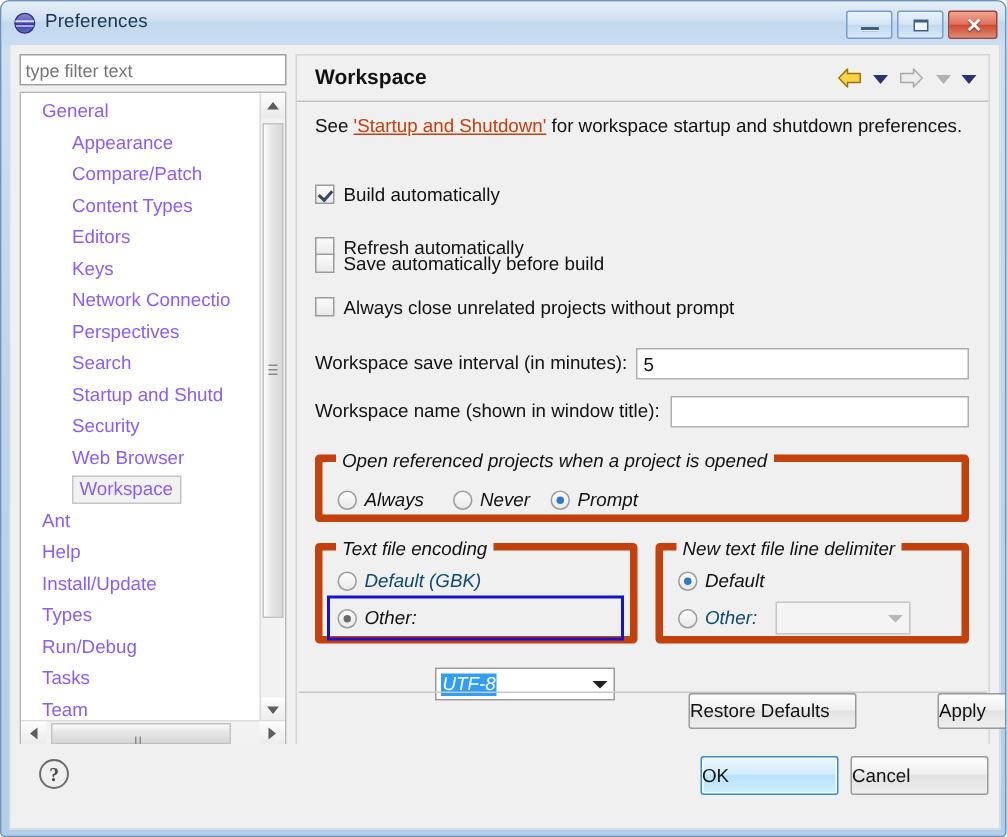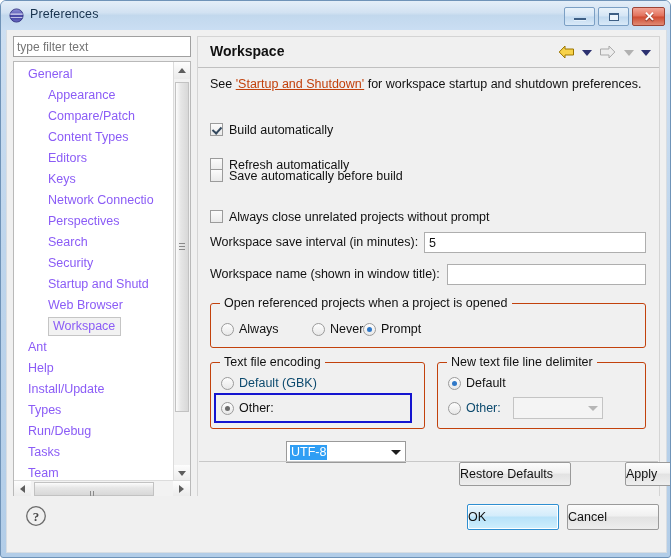--- a/index.html
+++ b/index.html
@@ -320,22 +320,23 @@
     color: #111;
     padding: 0 4px;
     outline: none;
     line-height: 19px;
   }
 
   
   .groupbox {
     position: absolute;
     box-sizing: border-box;
-    border: 1px solid #c2410c;
+    border: 5px solid #c2410c;
     border-radius: 3px;
+    font-style: italic;
   }
   .group-title {
     position: absolute;
     top: -8px; left: 9px;
     padding: 0 4px;
     background: #f0f0f0;
     font-size: 12.5px;
     color: #111;
     white-space: nowrap;
   }
@@ -492,22 +493,22 @@
       <div id="tree-list">
           <div class="tree-item">General</div>
           <div class="tree-item depth1">Appearance</div>
           <div class="tree-item depth1">Compare/Patch</div>
           <div class="tree-item depth1">Content Types</div>
           <div class="tree-item depth1">Editors</div>
           <div class="tree-item depth1">Keys</div>
           <div class="tree-item depth1">Network Connectio</div>
           <div class="tree-item depth1">Perspectives</div>
           <div class="tree-item depth1">Search</div>
+          <div class="tree-item depth1">Startup and Shutd</div>
           <div class="tree-item depth1">Security</div>
-          <div class="tree-item depth1">Startup and Shutd</div>
           <div class="tree-item depth1">Web Browser</div>
           <div class="tree-item sel-wrap"><span class="tree-item selected">Workspace</span></div>
           <div class="tree-item">Ant</div>
           <div class="tree-item">Help</div>
           <div class="tree-item">Install/Update</div>
           <div class="tree-item">Types</div>
           <div class="tree-item">Run/Debug</div>
           <div class="tree-item">Tasks</div>
           <div class="tree-item">Team</div>
           <div class="tree-item">Usage Data Collector</div>
@@ -569,40 +570,40 @@
 
       <div class="cb-row" style="top:86px;">
         <span class="cbox checked"></span><span class="cb-label">Build automatically</span>
       </div>
       <div class="cb-row" style="top:109px;margin-top:12px;">
         <span class="cbox"></span><span class="cb-label">Refresh automatically</span>
       </div>
       <div class="cb-row" style="top:132px;">
         <span class="cbox"></span><span class="cb-label">Save automatically before build</span>
       </div>
-      <div class="cb-row" style="top:173px;">
+      <div class="cb-row" style="top:161px;">
         <span class="cbox"></span><span class="cb-label">Always close unrelated projects without prompt</span>
       </div>
 
       <div class="field-row" style="top:197px;">
         <span class="field-label">Workspace save interval (in minutes):</span>
       </div>
       <input class="txtbox" style="left: 226px; top: 195px; width: 222px;" type="text" value="5">
 
       <div class="field-row" style="top:229px;">
         <span class="field-label">Workspace name (shown in window title):</span>
       </div>
       <input class="txtbox" style="left: 249px; top: 227px; width: 199px;" type="text" value="">
 
       <div class="groupbox" style="left:12px; top:266px; width:436px; height:45px;">
         <span class="group-title">Open referenced projects when a project is opened</span>
         <div class="radio-row" style="left:10px; top:18px;">
           <span class="rbtn"></span><span class="r-label">Always</span>
         </div>
-        <div class="radio-row" style="left:101px; top:18px;">
+        <div class="radio-row" style="left:87px; top:18px;">
           <span class="rbtn"></span><span class="r-label">Never</span>
         </div>
         <div class="radio-row" style="left:152px; top:18px;">
           <span class="rbtn on"></span><span class="r-label">Prompt</span>
         </div>
       </div>
 
       <div class="groupbox" style="left:12px; top:325px; width:215px; height:67px;">
         <span class="group-title">Text file encoding</span>
         <div class="radio-row" style="left:10px; top:13px;">

